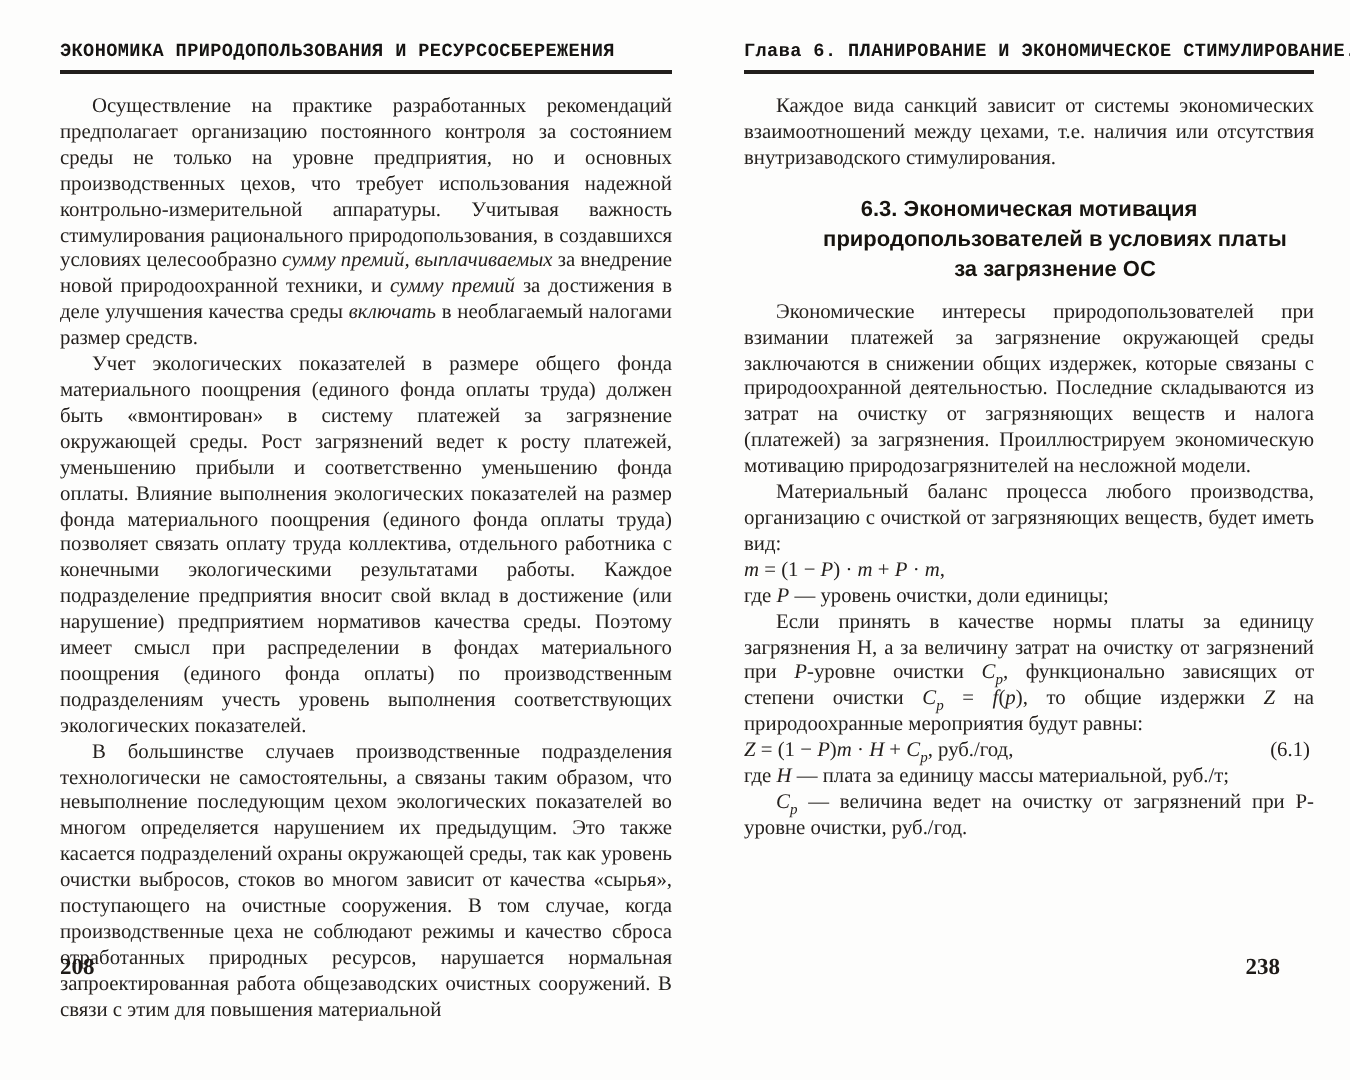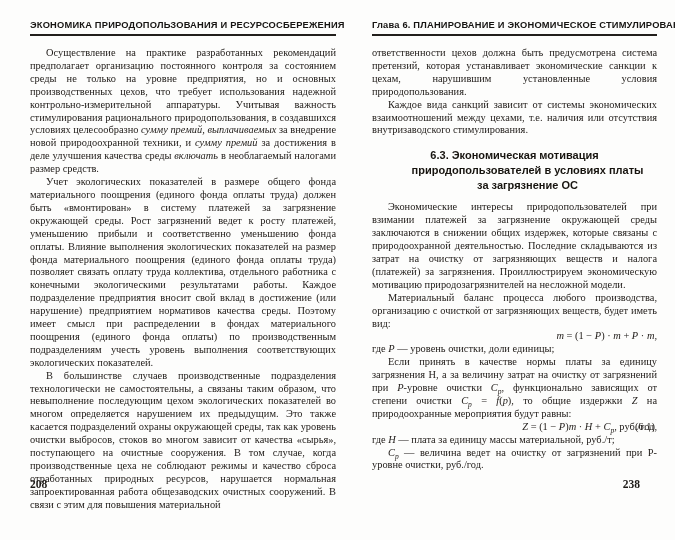--- a/index.html
+++ b/index.html
@@ -16,21 +16,21 @@
     color: #211e1b;
   }
   .page {
     position: absolute;
     top: 20px;
   }
   .page-left  { left: 30px;  width: 306px; }
   .page-right { left: 372px; width: 285px; }
 
   .running-head {
-    font-family: Liberation Sans, sans-serif;
+    font-family: Liberation Mono, monospace;
     font-weight: bold;
     font-size: 9.3px;
     letter-spacing: 0.2px;
     color: #161412;
     border-bottom: 2px solid #221f1c;
     padding-bottom: 4px;
     white-space: nowrap;
   }
   .body-text {
     margin-top: 11px;
@@ -50,21 +50,21 @@
     line-height: 15px;
     color: #17140f;
     margin: 11px 0 8px 0;
     white-space: pre-line;
     padding-left: 26px;
     text-indent: -26px;
     text-align: center;
   }
   .formula {
     position: relative;
-    text-align: right;
+    text-align: left;
     margin: 5px 0 5px 0;
     text-indent: 0;
   }
   .eq-num {
     position: absolute;
     right: 2px;
     top: 0;
     font-style: normal;
   }
   sub { font-size: 7.5px; line-height: 0; }
@@ -90,21 +90,20 @@
     <div class="body-text">
       <p class="indent"><span>Осуществление на практике разработанных рекомендаций предполагает организацию постоянного контроля за состоянием среды не только на уровне предприятия, но и основных производственных цехов, что требует использования надежной контрольно-измерительной аппаратуры. Учитывая важность стимулирования рационального природопользования, в создавшихся условиях целесообразно </span><span style="font-style: italic;">сумму премий, выплачиваемых</span><span> за внедрение новой природоохранной техники, и </span><span style="font-style: italic;">сумму премий</span><span> за достижения в деле улучшения качества среды </span><span style="font-style: italic;">включать</span><span> в необлагаемый налогами размер средств.</span></p>
       <p class="indent"><span>Учет экологических показателей в размере общего фонда материального поощрения (единого фонда оплаты труда) должен быть «вмонтирован» в систему платежей за загрязнение окружающей среды. Рост загрязнений ведет к росту платежей, уменьшению прибыли и соответственно уменьшению фонда оплаты. Влияние выполнения экологических показателей на размер фонда материального поощрения (единого фонда оплаты труда) позволяет связать оплату труда коллектива, отдельного работника с конечными экологическими результатами работы. Каждое подразделение предприятия вносит свой вклад в достижение (или нарушение) предприятием нормативов качества среды. Поэтому имеет смысл при распределении в фондах материального поощрения (единого фонда оплаты) по производственным подразделениям учесть уровень выполнения соответствующих экологических показателей.</span></p>
       <p class="indent"><span>В большинстве случаев производственные подразделения технологически не самостоятельны, а связаны таким образом, что невыполнение последующим цехом экологических показателей во многом определяется нарушением их предыдущим. Это также касается подразделений охраны окружающей среды, так как уровень очистки выбросов, стоков во многом зависит от качества «сырья», поступающего на очистные сооружения. В том случае, когда производственные цеха не соблюдают режимы и качество сброса отработанных природных ресурсов, нарушается нормальная запроектированная работа общезаводских очистных сооружений. В связи с этим для повышения материальной</span></p>
     </div>
   </div>
 
   <div class="page page-right">
     <div class="running-head">Глава 6. ПЛАНИРОВАНИЕ И ЭКОНОМИЧЕСКОЕ СТИМУЛИРОВАНИЕ...</div>
     <div class="body-text">
-      <p><span>ответственности цехов должна быть предусмотрена система претензий, которая устанавливает экономические санкции к цехам, нарушившим установленные условия природопользования.</span></p>
       <p class="indent"><span>Каждое вида санкций зависит от системы экономических взаимоотношений между цехами, т.е. наличия или отсутствия внутризаводского стимулирования.</span></p>
 
       <div class="sec-heading"><span>6.3. Экономическая мотивация
 природопользователей в условиях платы
 за загрязнение ОС</span></div>
 
       <p class="indent"><span>Экономические интересы природопользователей при взимании платежей за загрязнение окружающей среды заключаются в снижении общих издержек, которые связаны с природоохранной деятельностью. Последние складываются из затрат на очистку от загрязняющих веществ и налога (платежей) за загрязнения. Проиллюстрируем экономическую мотивацию природозагрязнителей на несложной модели.</span></p>
       <p class="indent"><span>Материальный баланс процесса любого производства, организацию с очисткой от загрязняющих веществ, будет иметь вид:</span></p>
 
       <p class="formula"><span style="font-style: italic;">m</span><span> = (1 − </span><span style="font-style: italic;">P</span><span>) · </span><span style="font-style: italic;">m</span><span> + </span><span style="font-style: italic;">P</span><span> · </span><span style="font-style: italic;">m</span><span>,</span></p>

